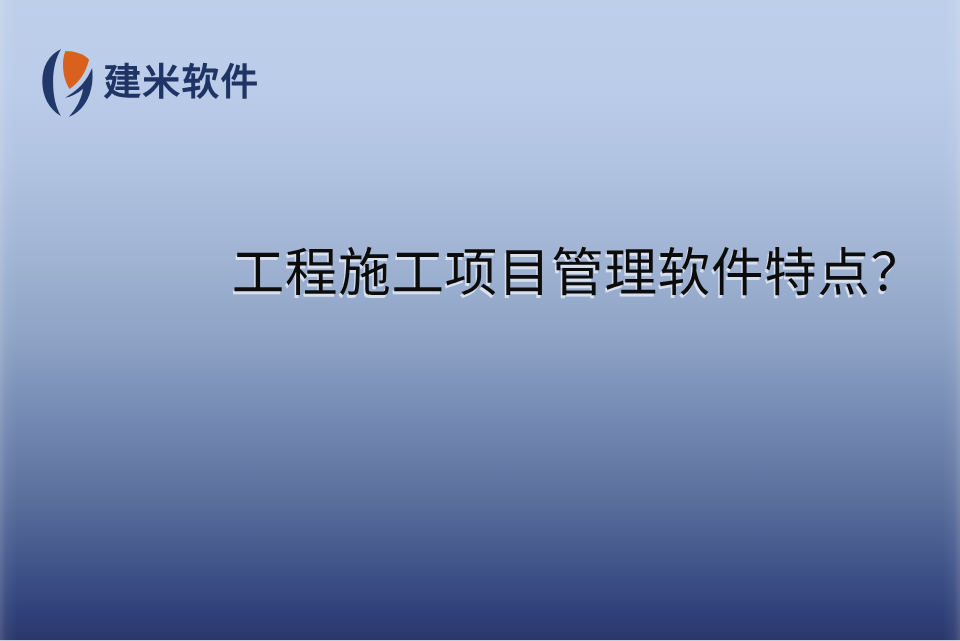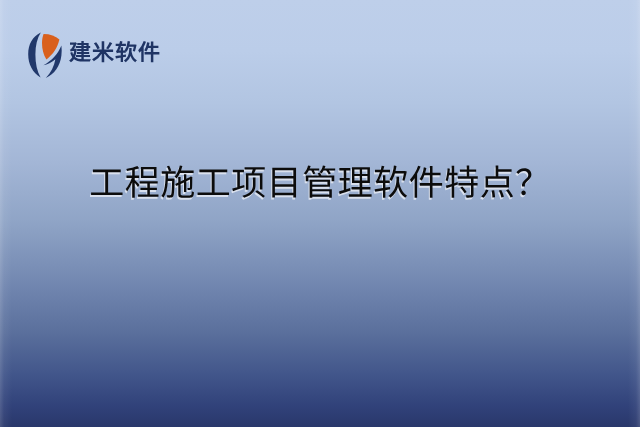--- a/index.html
+++ b/index.html
@@ -63,37 +63,37 @@
   }
 
   .brand-mark {
     width: 36px;
     height: 48px;
     display: block;
     flex: 0 0 auto;
   }
 
   .brand-name {
-    font-family: Liberation Mono, monospace;
-    font-size: 22px;
+    font-family: Liberation Serif, serif;
+    font-size: 25px;
     font-weight: 700;
     letter-spacing: 1px;
     color: #1f3464;
     line-height: 1;
     white-space: nowrap;
   }
 
   
   .headline {
     position: absolute;
     left: 0;
     right: 0;
     top: 160px;
     z-index: 2;
-    text-align: center;
+    text-align: right;
     padding: 0 24px;
     box-sizing: border-box;
   }
 
   .headline-line {
     font-family: "DejaVu Serif", "Liberation Serif", serif;
     font-size: 35px;
     font-weight: 400;
     line-height: 47px;
     color: #0c0c0c;

